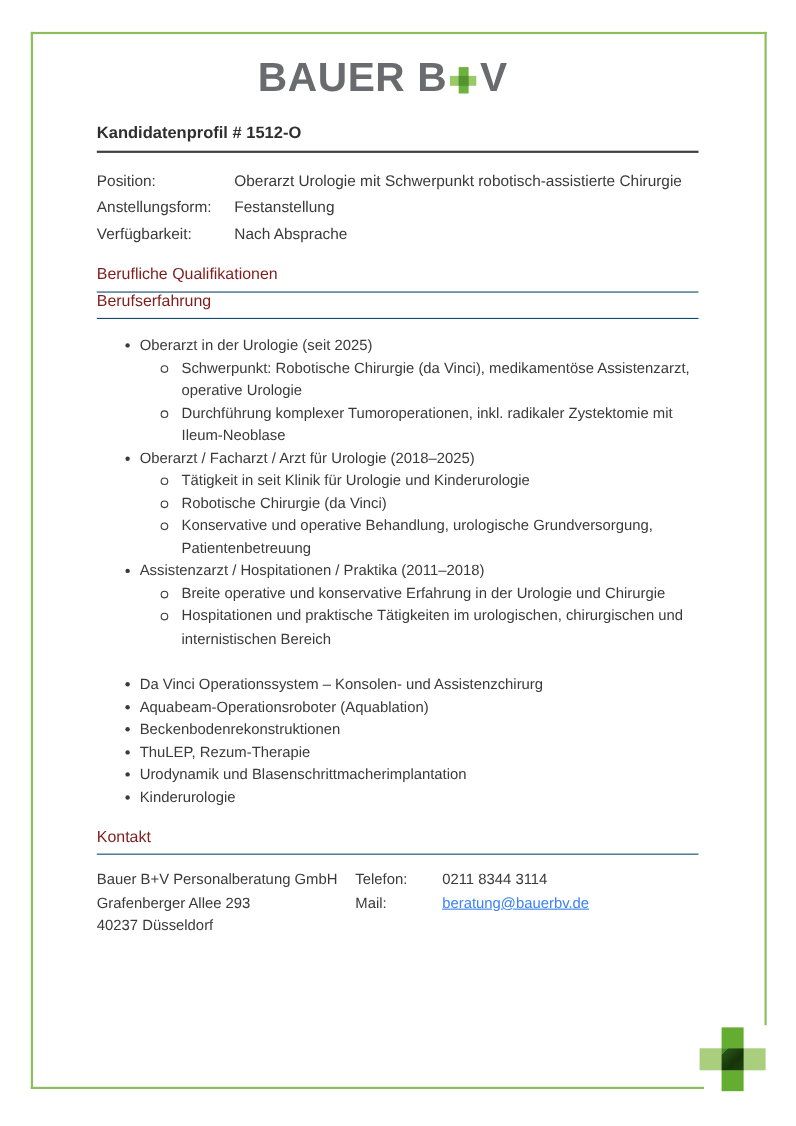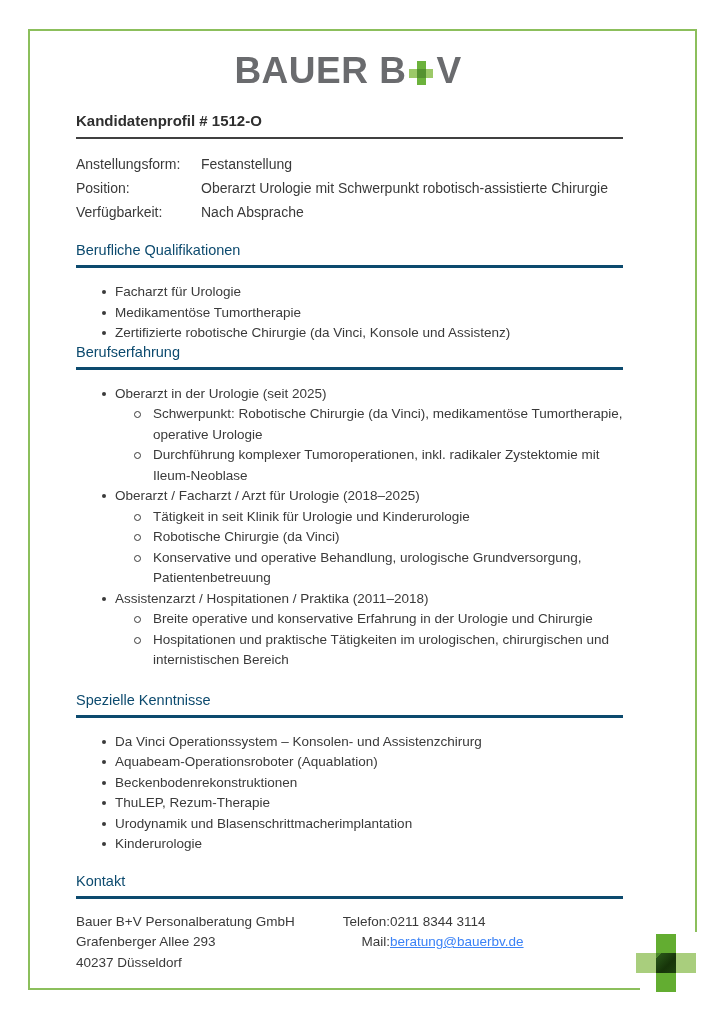--- a/index.html
+++ b/index.html
@@ -25,35 +25,35 @@
     position:absolute; top:50px; left:0; width:696px;
     display:flex; justify-content:center; align-items:center; gap:3px;
     font-weight:700; font-size:37px; letter-spacing:0.5px; color:#6a6b6e;
   }
   .logo-cross { position:relative; width:24px; height:24px; display:inline-block; margin-top:3px; }
   .lc-v { position:absolute; left:8px; top:0;  width:9px;  height:24px; background:#6cb23c; }
   .lc-h { position:absolute; left:0;  top:8px; width:24px; height:9px;  background:#9cc968; }
   .lc-o { position:absolute; left:8px; top:8px; width:9px; height:9px;  background:#559230; }
 
   
-  .content { position:absolute; left:76px; top:112px; width:547px; }
+  .content { position:absolute; left:88px; top:112px; width:547px; }
 
   .doc-title {
     font-size:15px; font-weight:700; color:#2f2f2f;
     padding-bottom:8px; border-bottom:2px solid #404040;
   }
 
   .info { margin-top:13px; }
   .info-row { display:flex; line-height:24px; font-size:14px; }
   .info-label { width:125px; flex:0 0 125px; }
 
   .section { margin-top:0; }
   .sec-head {
-    font-size:14.5px; font-weight:400; color:#0c4a6e;
-    padding-bottom:7px; border-bottom:3px solid #0c4a6e;
+    font-size:14.5px; font-weight:400; color:#7f1d1d;
+    padding-bottom:7px; border-bottom:1px solid #0c4a6e;
   }
   .mt-quals  { margin-top:18px; }
   .mt-exp    { }
   .mt-skills { margin-top:21px; }
   .mt-kontakt{ margin-top:18px; }
 
   ul { list-style:none; }
   .l1 { margin-top:14px; font-size:13.5px; line-height:20.5px; }
   .l1 > li { position:relative; padding-left:39px; }
   .l1 > li::before {
@@ -65,21 +65,21 @@
   .l2 > li::before {
     content:""; position:absolute; left:19px; top:7px;
     width:5px; height:5px; border-radius:50%;
     border:1px solid #3a3a3a; background:transparent;
   }
 
   
   .contact-wrap { position:relative; margin-top:13px; font-size:13.5px; line-height:20.5px; }
   .contact-right { position:absolute; left:235px; top:0; }
   .c-row { display:flex; }
-  .c-label { width:79px; flex:0 0 79px;text-align:right; }
+  .c-label { width:79px; flex:0 0 79px; }
   a.mail-link { color:#3b82f6; text-decoration:underline; }
 
   
   .fc-v { position:absolute; left:656px; top:934px; width:20px; height:58px; background:#63ad31; }
   .fc-h { position:absolute; left:636px; top:953px; width:60px; height:20px; background:#a9ce7d; }
   .fc-o {
     position:absolute; left:656px; top:953px; width:20px; height:20px;
     background:linear-gradient(135deg, #4a8828 0%, #4a8828 14%, #275417 14%, #163409 60%, #1d420e 100%);
   }
 </style>
@@ -100,49 +100,44 @@
   </span>
   <span>V</span>
 </div>
 
 <div class="content">
 
   <div class="doc-title">Kandidatenprofil # 1512-O</div>
 
   <div class="info">
     <div class="info-row">
+      <span class="info-label">Position:</span>
+      <span>Oberarzt Urologie mit Schwerpunkt robotisch-assistierte Chirurgie</span>
+    </div>
+    <div class="info-row">
       <span class="info-label">Anstellungsform:</span>
       <span>Festanstellung</span>
-    </div>
-    <div class="info-row">
-      <span class="info-label">Position:</span>
-      <span>Oberarzt Urologie mit Schwerpunkt robotisch-assistierte Chirurgie</span>
     </div>
     <div class="info-row">
       <span class="info-label">Verfügbarkeit:</span>
       <span>Nach Absprache</span>
     </div>
   </div>
 
   <div class="section mt-quals">
     <div class="sec-head">Berufliche Qualifikationen</div>
-    <ul class="l1">
-      <li>Facharzt für Urologie</li>
-      <li>Medikamentöse Tumortherapie</li>
-      <li>Zertifizierte robotische Chirurgie (da Vinci, Konsole und Assistenz)</li>
-    </ul>
   </div>
 
   <div class="section mt-exp">
     <div class="sec-head">Berufserfahrung</div>
     <ul class="l1">
       <li>
         <span>Oberarzt in der Urologie (seit 2025)</span>
         <ul class="l2">
-          <li>Schwerpunkt: Robotische Chirurgie (da Vinci), medikamentöse Tumortherapie, operative Urologie</li>
+          <li>Schwerpunkt: Robotische Chirurgie (da Vinci), medikamentöse Assistenzarzt, operative Urologie</li>
           <li>Durchführung komplexer Tumoroperationen, inkl. radikaler Zystektomie mit Ileum-Neoblase</li>
         </ul>
       </li>
       <li>
         <span>Oberarzt / Facharzt / Arzt für Urologie (2018–2025)</span>
         <ul class="l2">
           <li>Tätigkeit in seit Klinik für Urologie und Kinderurologie</li>
           <li>Robotische Chirurgie (da Vinci)</li>
           <li>Konservative und operative Behandlung, urologische Grundversorgung, Patientenbetreuung</li>
         </ul>
@@ -151,21 +146,20 @@
         <span>Assistenzarzt / Hospitationen / Praktika (2011–2018)</span>
         <ul class="l2">
           <li>Breite operative und konservative Erfahrung in der Urologie und Chirurgie</li>
           <li>Hospitationen und praktische Tätigkeiten im urologischen, chirurgischen und internistischen Bereich</li>
         </ul>
       </li>
     </ul>
   </div>
 
   <div class="section mt-skills">
-    <div class="sec-head">Spezielle Kenntnisse</div>
     <ul class="l1">
       <li>Da Vinci Operationssystem – Konsolen- und Assistenzchirurg</li>
       <li>Aquabeam-Operationsroboter (Aquablation)</li>
       <li>Beckenbodenrekonstruktionen</li>
       <li>ThuLEP, Rezum-Therapie</li>
       <li>Urodynamik und Blasenschrittmacherimplantation</li>
       <li>Kinderurologie</li>
     </ul>
   </div>
 

